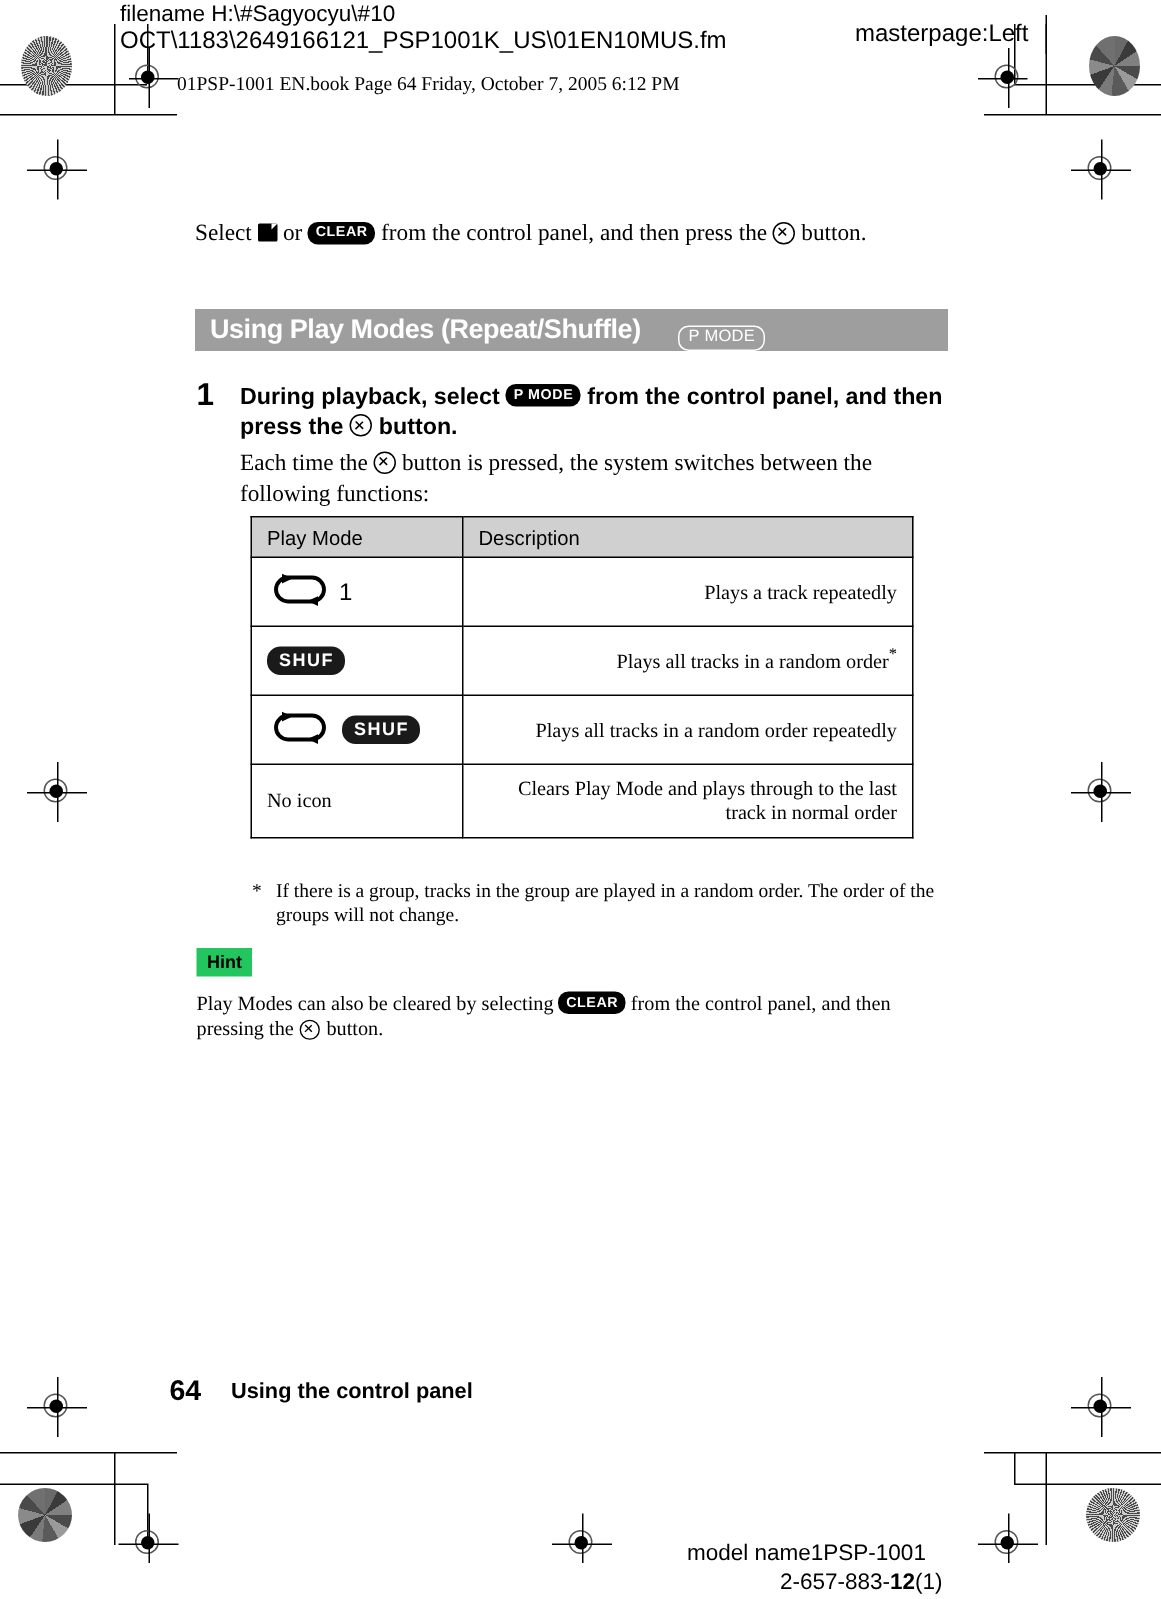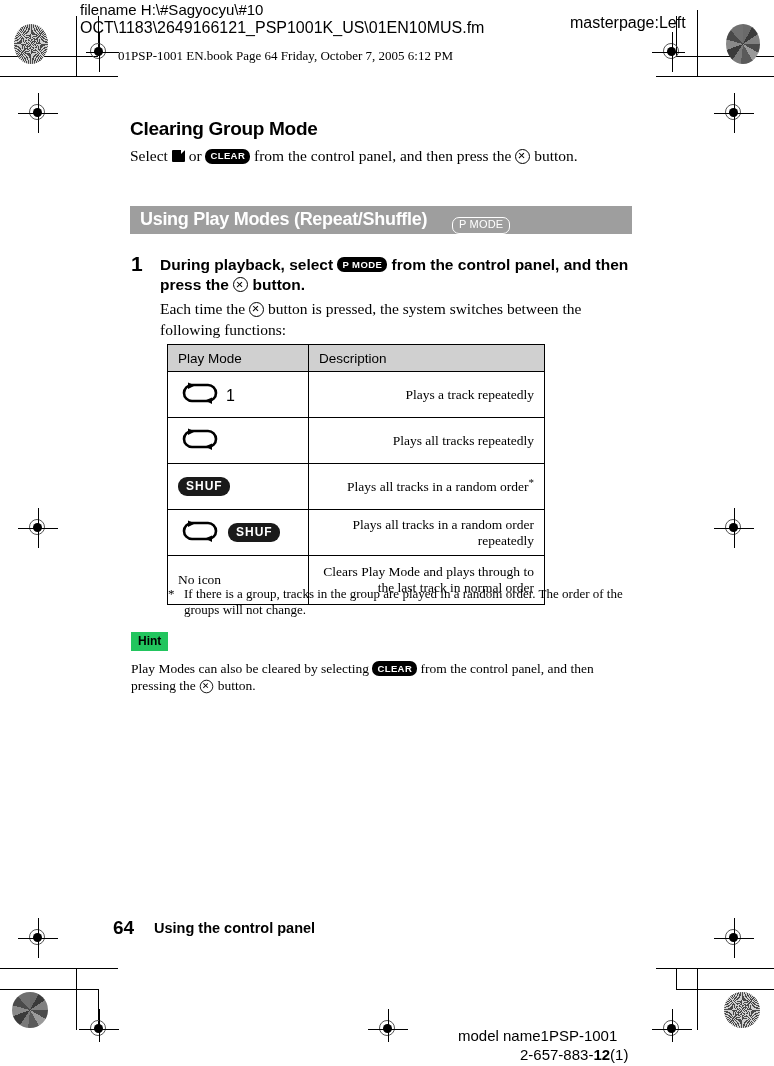--- a/index.html
+++ b/index.html
@@ -238,21 +238,21 @@
     left: 160px; top: 298px;
     width: 470px;
     font-size: 15.5px;
     line-height: 21px;
   }
 
   
   #play-mode-table {
     position: absolute;
     left: 167px; top: 344px;
-    width: 378px;
+    width: 442px;
     border-collapse: collapse;
     font-size: 13.5px;
   }
   #play-mode-table td, #play-mode-table th {
     border: 1px solid #000;
     padding: 0;
     vertical-align: middle;
     text-align: left;
   }
   #play-mode-table thead th {
@@ -455,21 +455,20 @@
   </div>
 
 <div class="anno" id="filename-line1">filename H:\#Sagyocyu\#10</div>
 <div class="anno" id="filename-line2">OCT\1183\2649166121_PSP1001K_US\01EN10MUS.fm</div>
 <div class="anno" id="masterpage">masterpage:Left</div>
 <div class="tickbar" style="left:697px; top:10px; height:26px;"></div>
 <div id="bookline">01PSP-1001 EN.book  Page 64  Friday, October 7, 2005  6:12 PM</div>
 
 <div id="page-body">
 
-  <h2 id="section-title">Clearing Group Mode</h2>
 
   <div id="clearing-instruction">
     <span>Select </span><span class="badge-group"></span><span> or </span><span class="badge-solid">CLEAR</span><span> from the control panel, and then press the </span><span class="badge-xbtn"></span><span> button.</span>
   </div>
 
   <div id="band">
     <span id="band-title">Using Play Modes (Repeat/Shuffle)</span>
     <span id="band-badge-wrap"><span class="badge-outline">P MODE</span></span>
   </div>
 
@@ -496,32 +495,20 @@
             <svg width="44" height="22" viewBox="0 0 44 22">
               <path d="M12,3 H30 a8,8 0 0 1 0,16 H14 a8,8 0 0 1 0,-16 Z" fill="none" stroke="#000" stroke-width="2.6"></path>
               <polygon points="10,0.5 10,7 17,3.6" fill="#000"></polygon>
               <polygon points="34,15.5 34,22 27,18.6" fill="#000"></polygon>
             </svg>
           </span><span class="trackone">1</span>
         </td>
         <td class="desc">Plays a track repeatedly</td>
       </tr>
 
-      <tr>
-        <td class="icon-cell">
-          <span class="repeat-ico">
-            <svg width="44" height="22" viewBox="0 0 44 22">
-              <path d="M12,3 H30 a8,8 0 0 1 0,16 H14 a8,8 0 0 1 0,-16 Z" fill="none" stroke="#000" stroke-width="2.6"></path>
-              <polygon points="10,0.5 10,7 17,3.6" fill="#000"></polygon>
-              <polygon points="34,15.5 34,22 27,18.6" fill="#000"></polygon>
-            </svg>
-          </span>
-        </td>
-        <td class="desc">Plays all tracks repeatedly</td>
-      </tr>
 
       <tr>
         <td class="icon-cell">
           <span class="shuf-badge">SHUF</span>
         </td>
         <td class="desc"><span>Plays all tracks in a random order</span><span class="sup-star">*</span></td>
       </tr>
 
       <tr>
         <td class="icon-cell">

